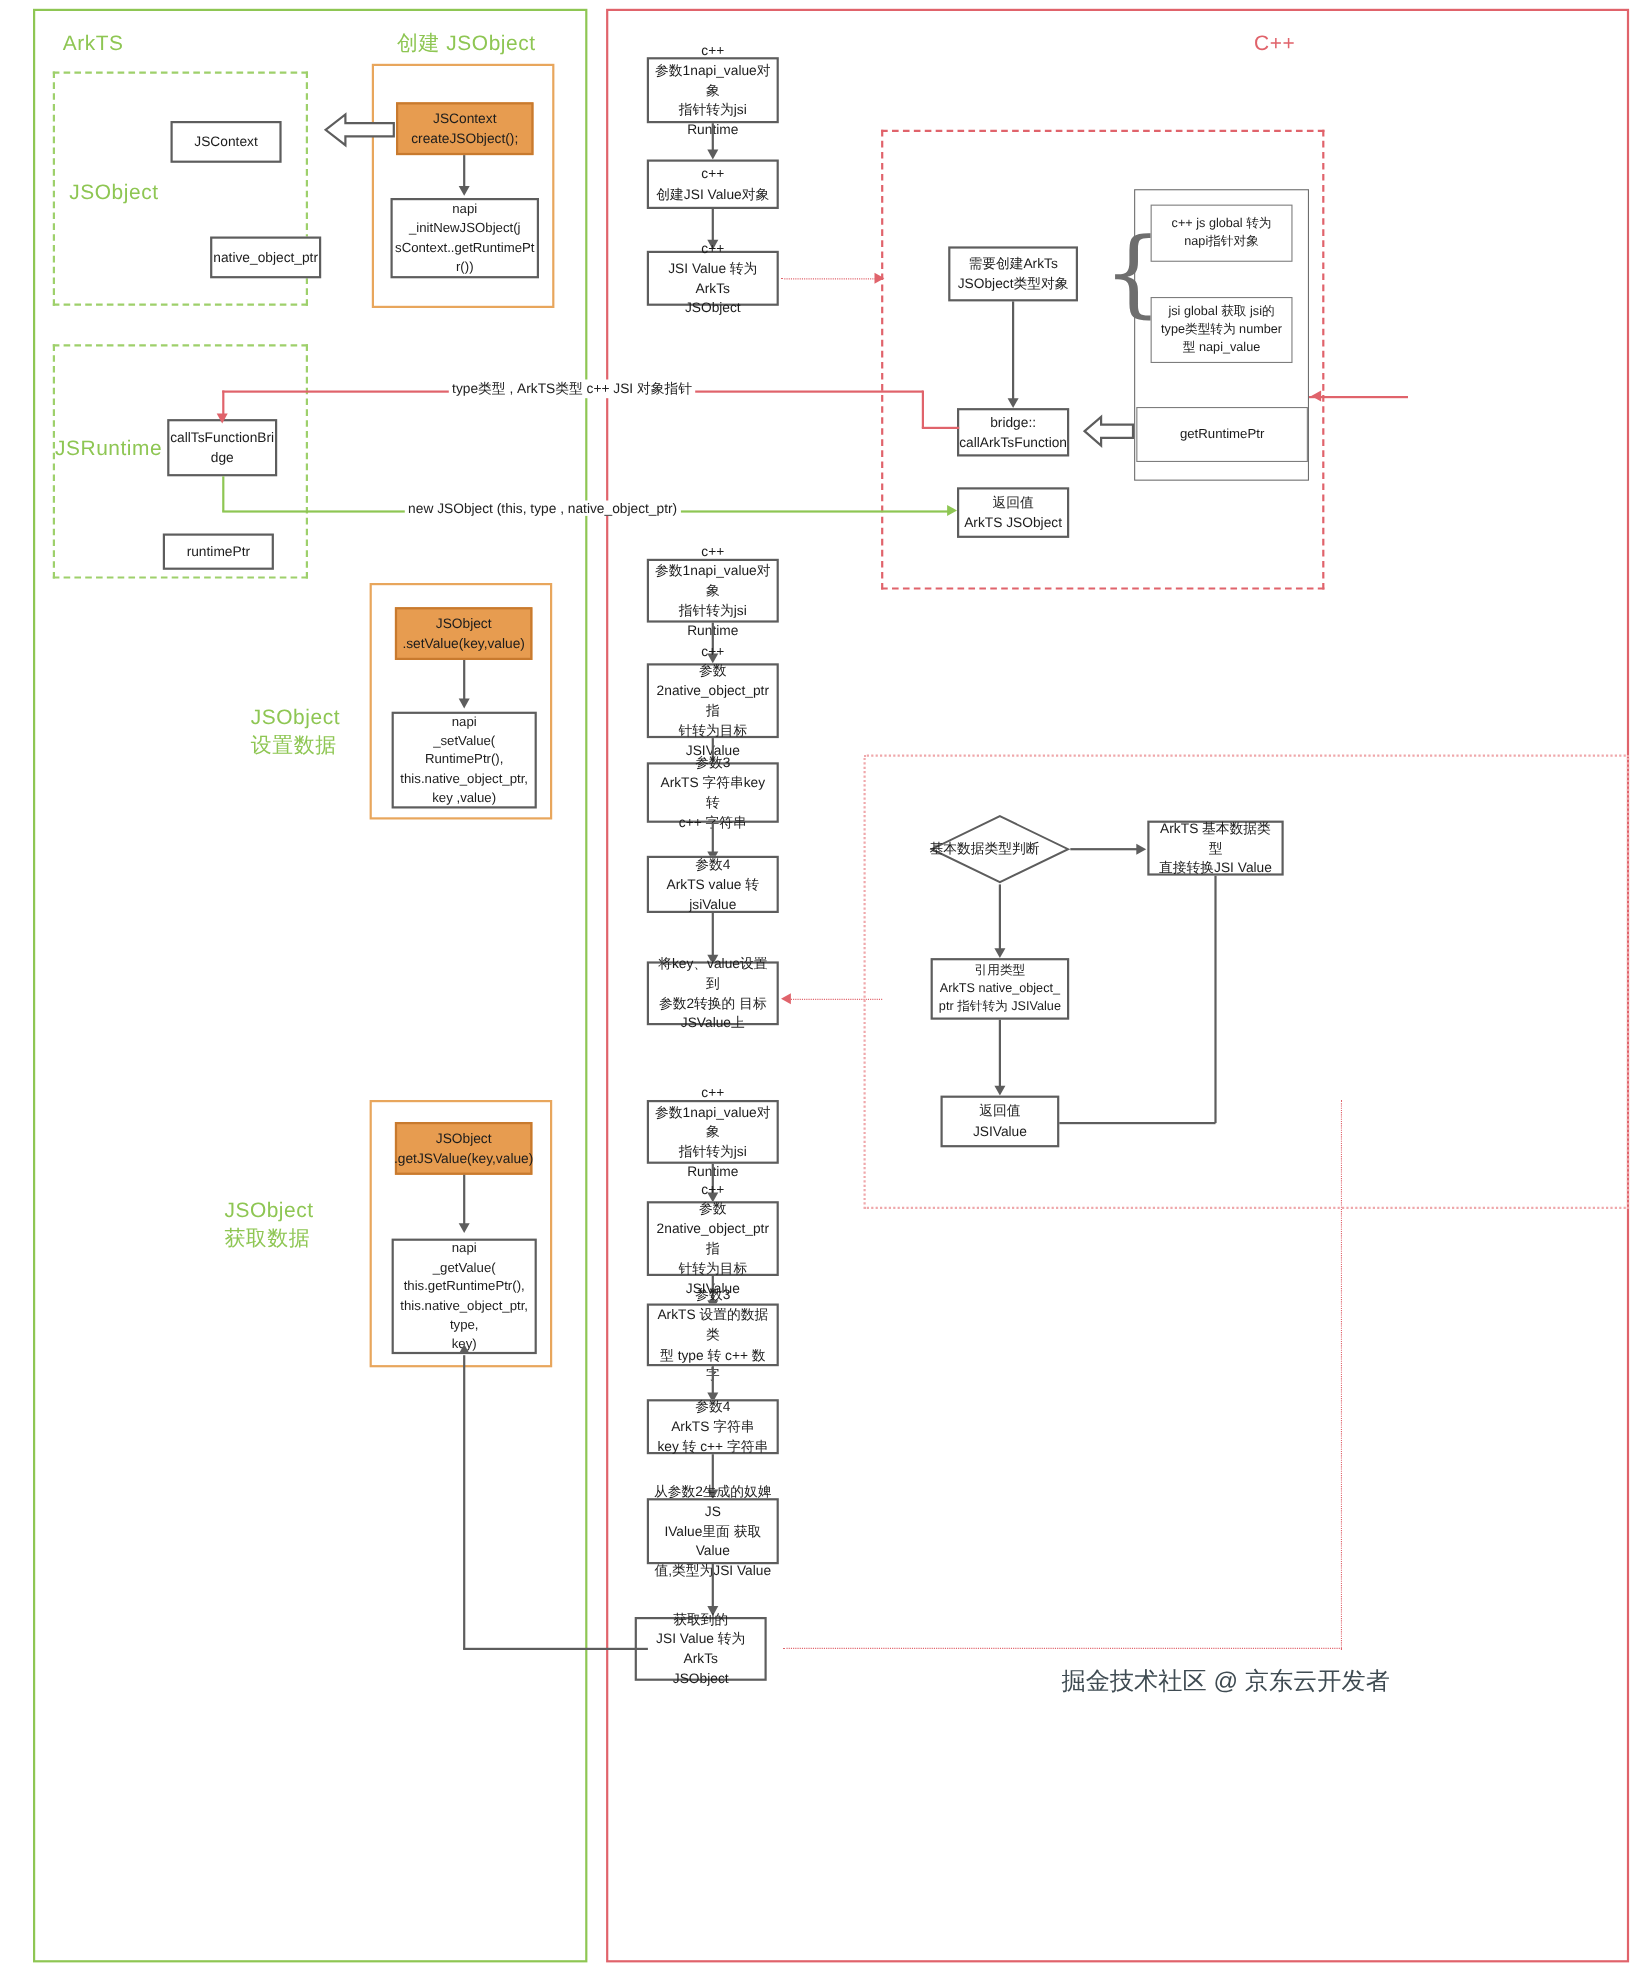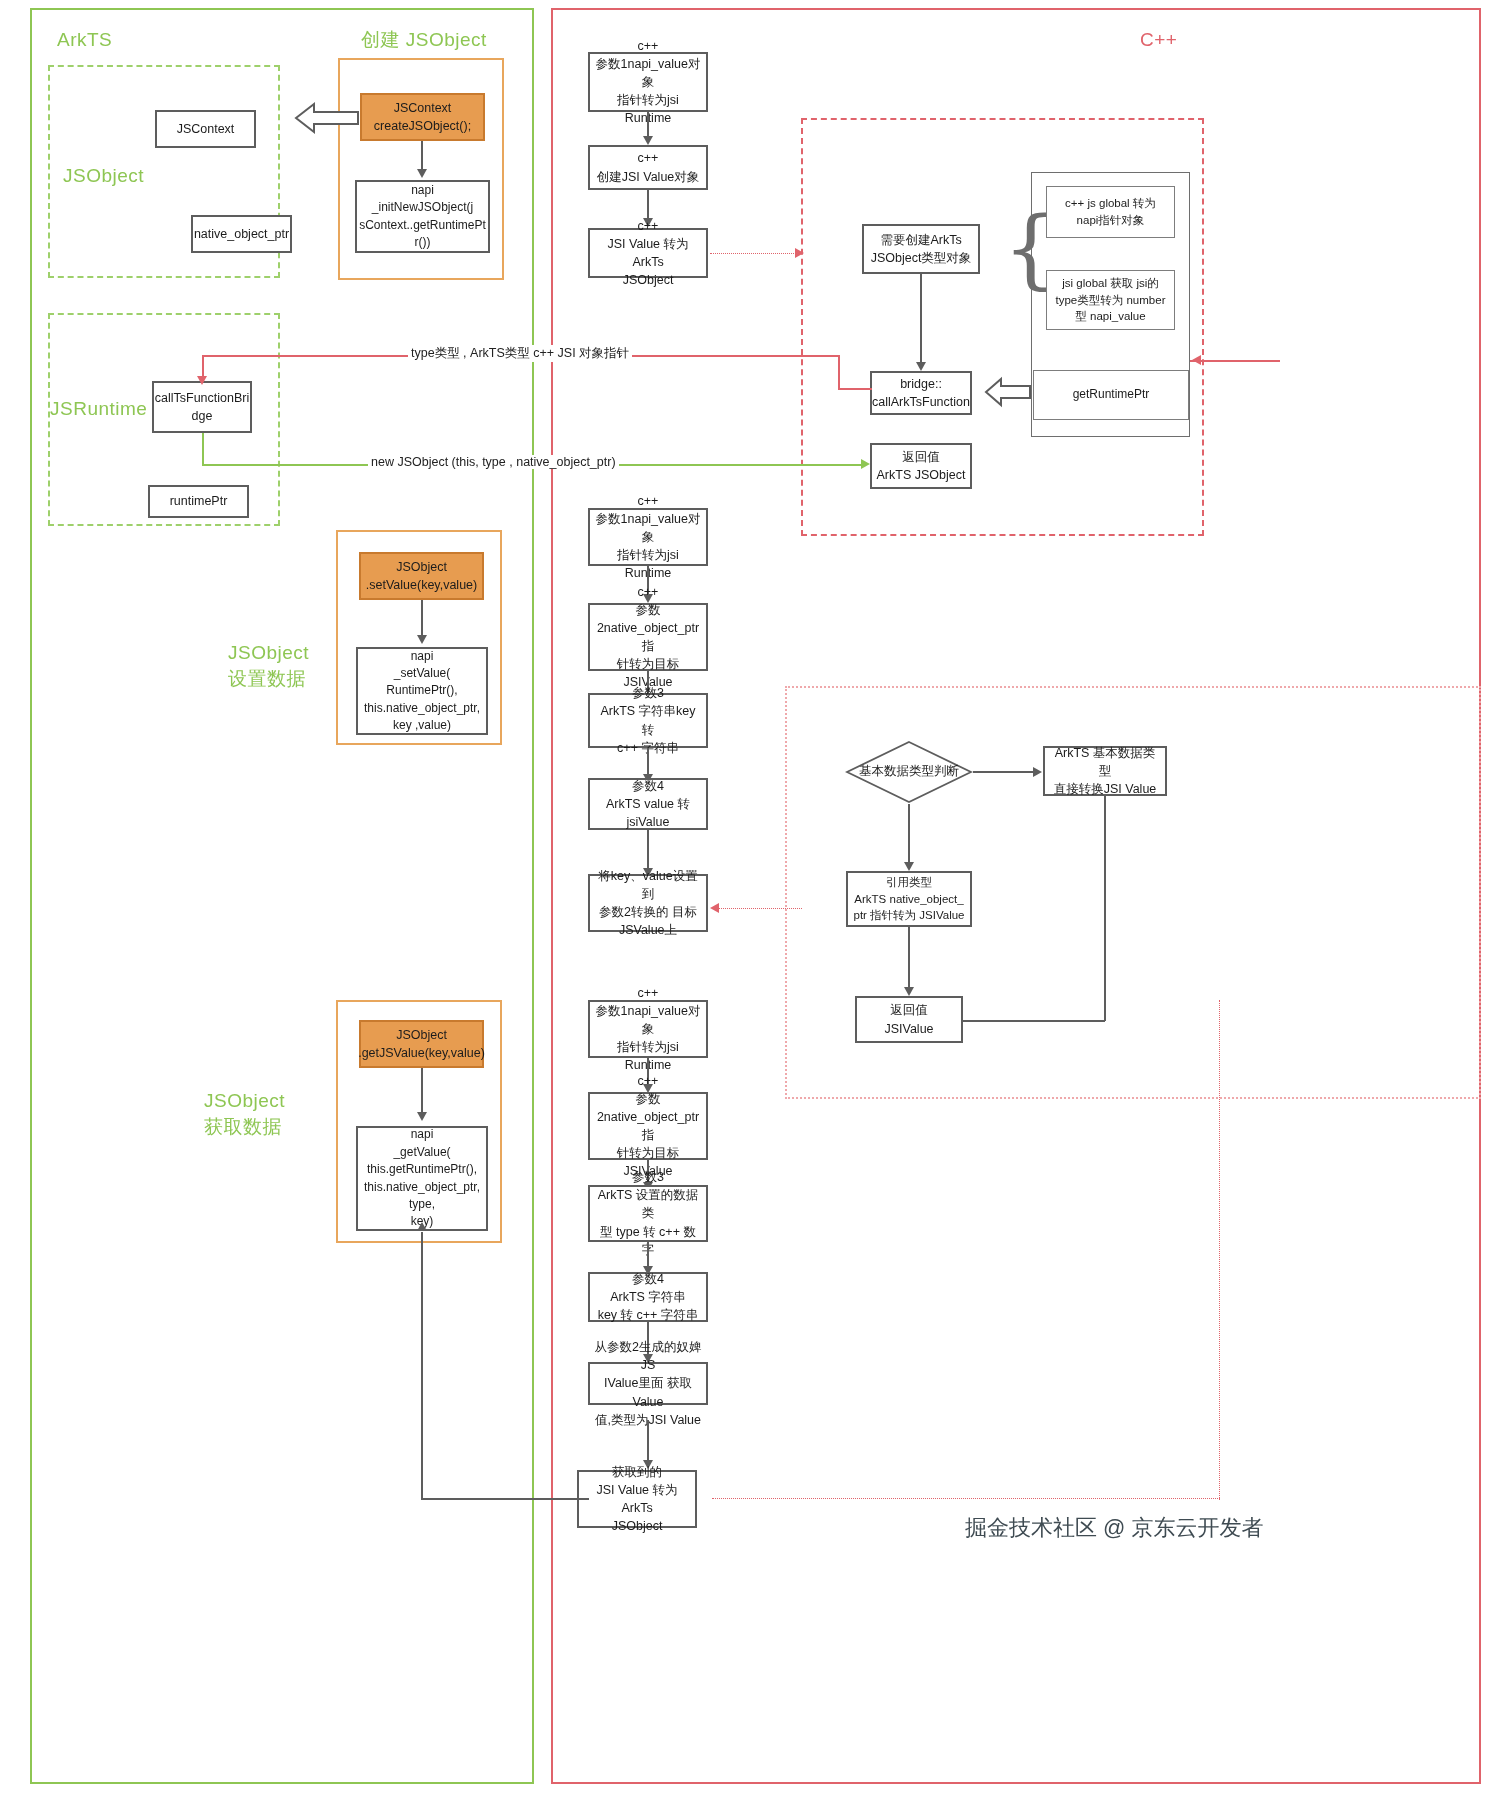--- a/index.html
+++ b/index.html
@@ -200,21 +200,21 @@
 JSValue上</div>
 
   <div class="dotln h" style="left:712px;top:908px;width:90px;"></div>
   <div class="arrow-l red" style="left:710px;top:903px;"></div>
 
   <div class="abs dotted-red" style="left:785px;top:686px;width:696px;height:413px;"></div>
 
   <svg class="abs" style="left:845px;top:740px;width:128px;height:64px;" viewBox="0 0 128 64">
     <polygon points="64,2 126,32 64,62 2,32" fill="#ffffff" stroke="#5d5d5d" stroke-width="1.8"></polygon>
   </svg>
-  <div class="abs" style="left:845px;top:763px;width:128px;text-align:center;font-size:12.5px;color:#1c1c1c;">基本数据类型判断</div>
+  <div class="abs" style="left:845px;top:763px;width:128px;text-align:left;font-size:12.5px;color:#1c1c1c;">基本数据类型判断</div>
 
   <div class="ln h" style="left:973px;top:771px;width:64px;"></div>
   <div class="arrow-r" style="left:1033px;top:767px;"></div>
   <div class="abs node" style="left:1043px;top:746px;width:124px;height:50px;white-space:pre-line;">ArkTS 基本数据类型
 直接转换JSI Value</div>
 
   <div class="ln v" style="left:908px;top:804px;height:60px;"></div>
   <div class="arrow-d" style="left:904px;top:862px;"></div>
   <div class="abs node" style="left:846px;top:871px;width:126px;height:56px;white-space:pre-line;font-size:11.5px;">引用类型
 ArkTS native_object_
@@ -241,21 +241,21 @@
   <div class="abs node" style="left:588px;top:1185px;width:120px;height:57px;white-space:pre-line;">参数3
 ArkTS 设置的数据类
 型 type 转 c++ 数字</div>
   <div class="ln v" style="left:647px;top:1242px;height:26px;"></div>
   <div class="arrow-d" style="left:643px;top:1266px;"></div>
   <div class="abs node" style="left:588px;top:1272px;width:120px;height:50px;white-space:pre-line;">参数4
 ArkTS 字符串
 key 转 c++ 字符串</div>
   <div class="ln v" style="left:647px;top:1322px;height:36px;"></div>
   <div class="arrow-d" style="left:643px;top:1354px;"></div>
-  <div class="abs node" style="left:588px;top:1362px;width:120px;height:43px;white-space:pre-line;">从参数2生成的奴婢JS
+  <div class="abs node" style="left:588px;top:1362px;width:120px;height:60px;white-space:pre-line;">从参数2生成的奴婢JS
 IValue里面 获取 Value
 值,类型为JSI Value</div>
   <div class="ln v" style="left:647px;top:1420px;height:44px;"></div>
   <div class="arrow-d" style="left:643px;top:1460px;"></div>
   <div class="abs node" style="left:577px;top:1470px;width:120px;height:58px;white-space:pre-line;">获取到的
 JSI Value 转为 ArkTs
 JSObject</div>
 
   <div class="ln h" style="left:421px;top:1498px;width:168px;"></div>
   <div class="ln v" style="left:421px;top:1232px;height:267px;"></div>

